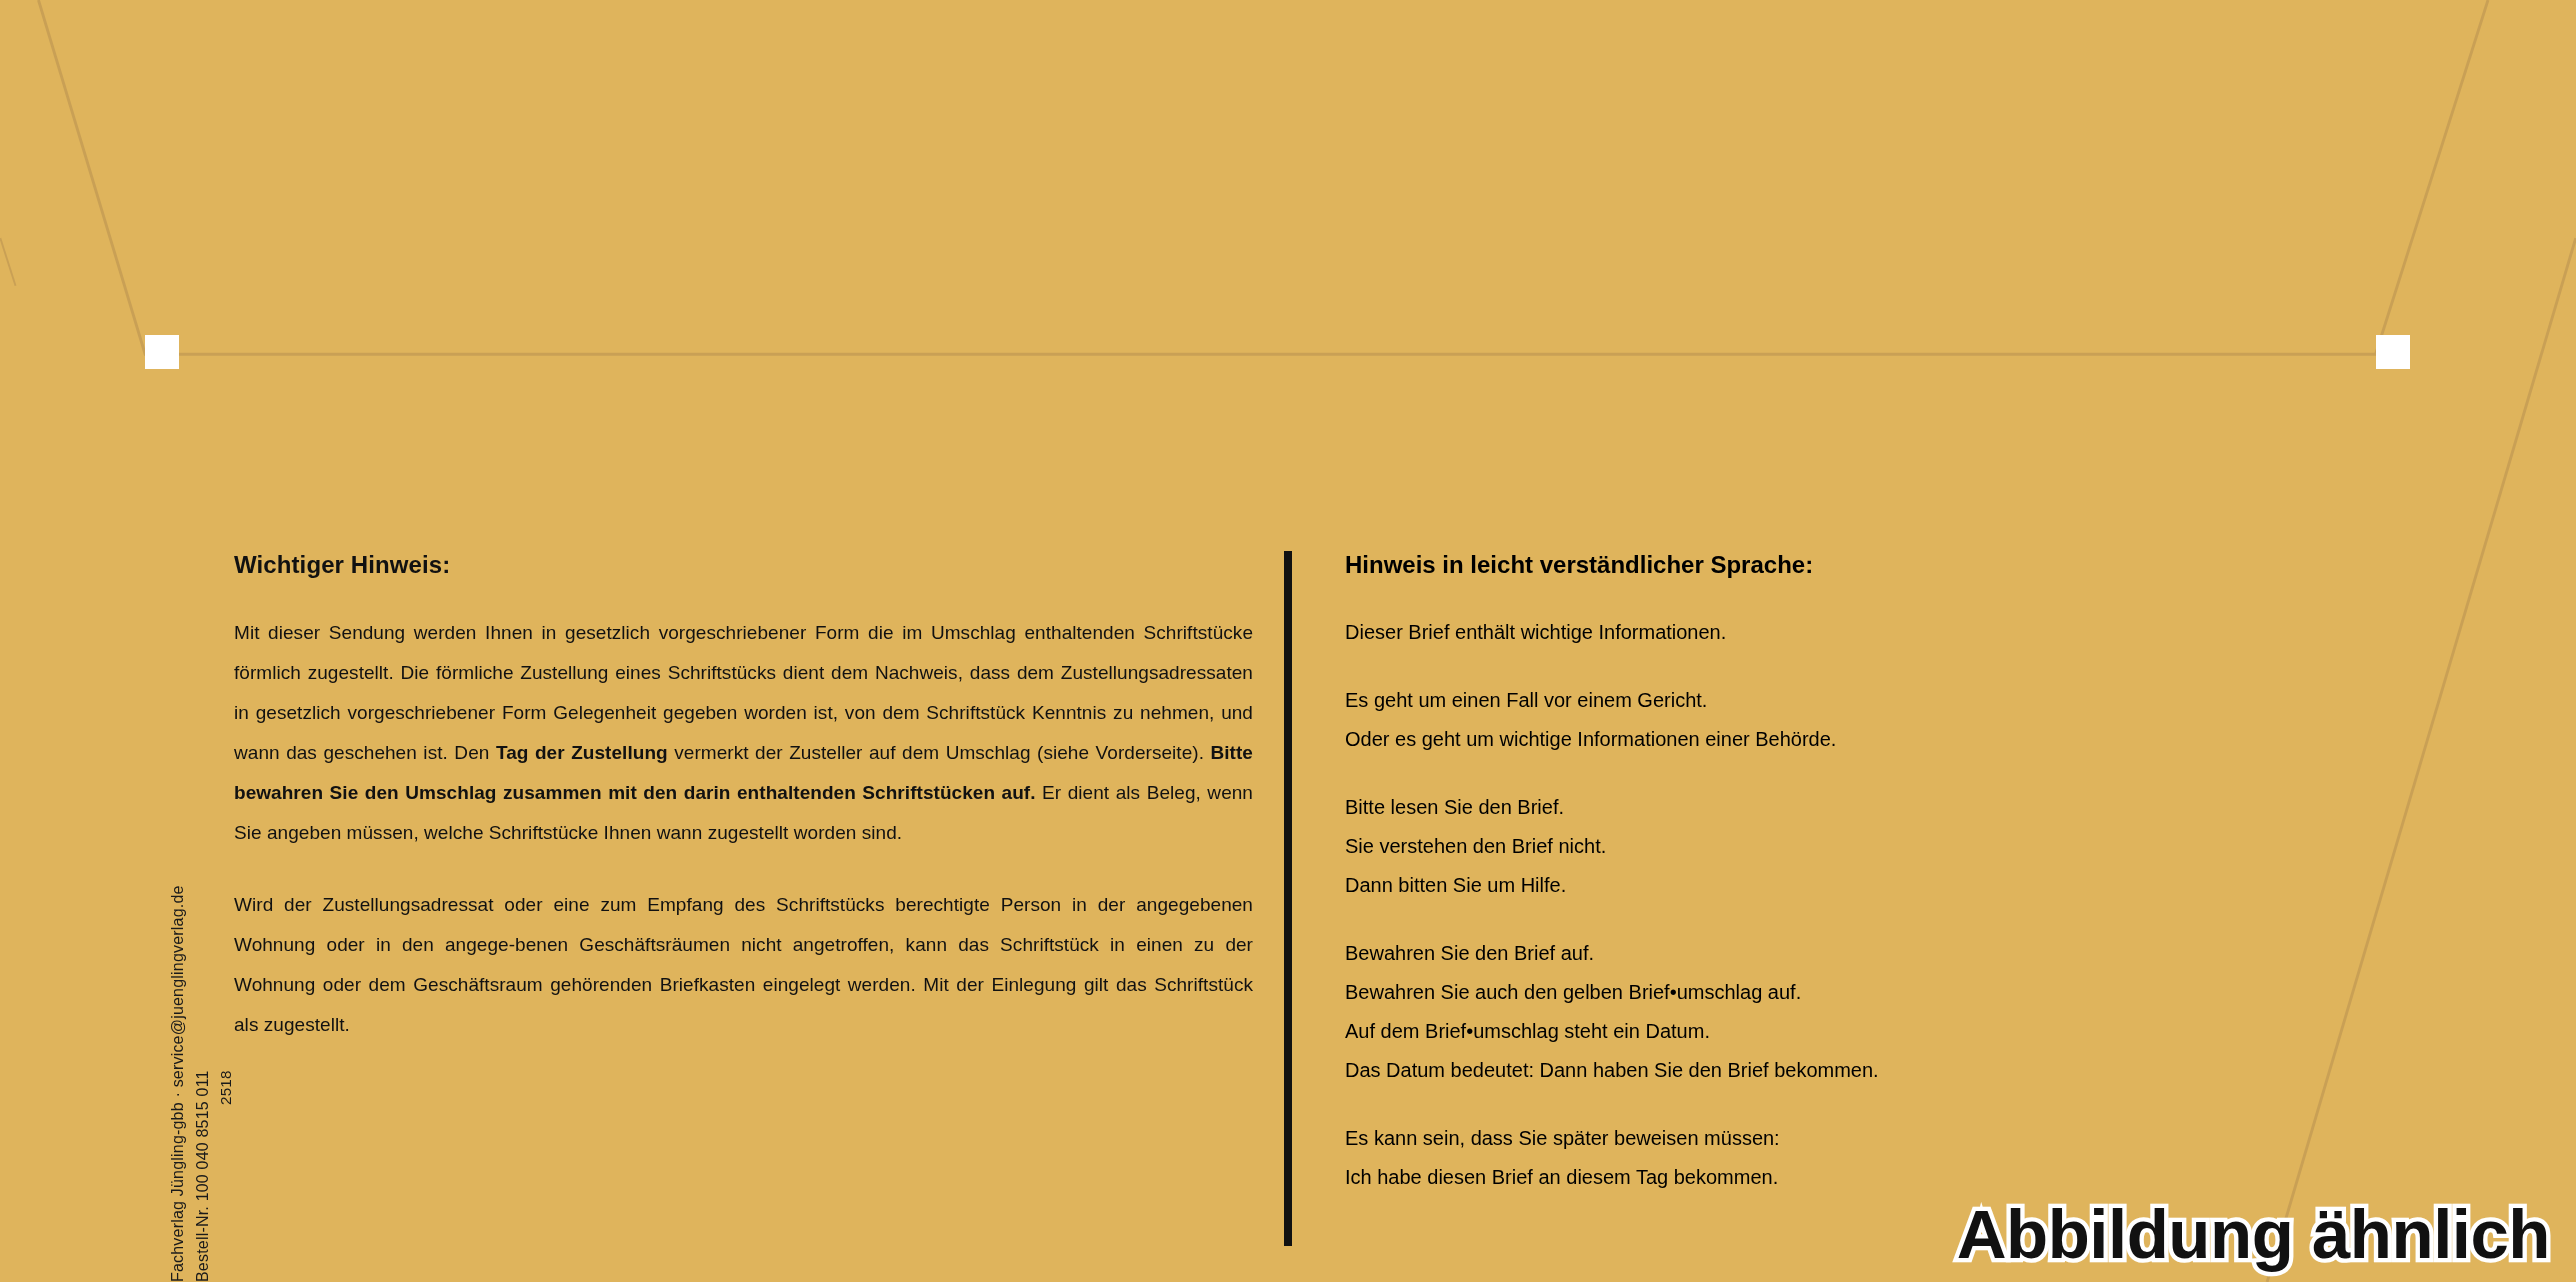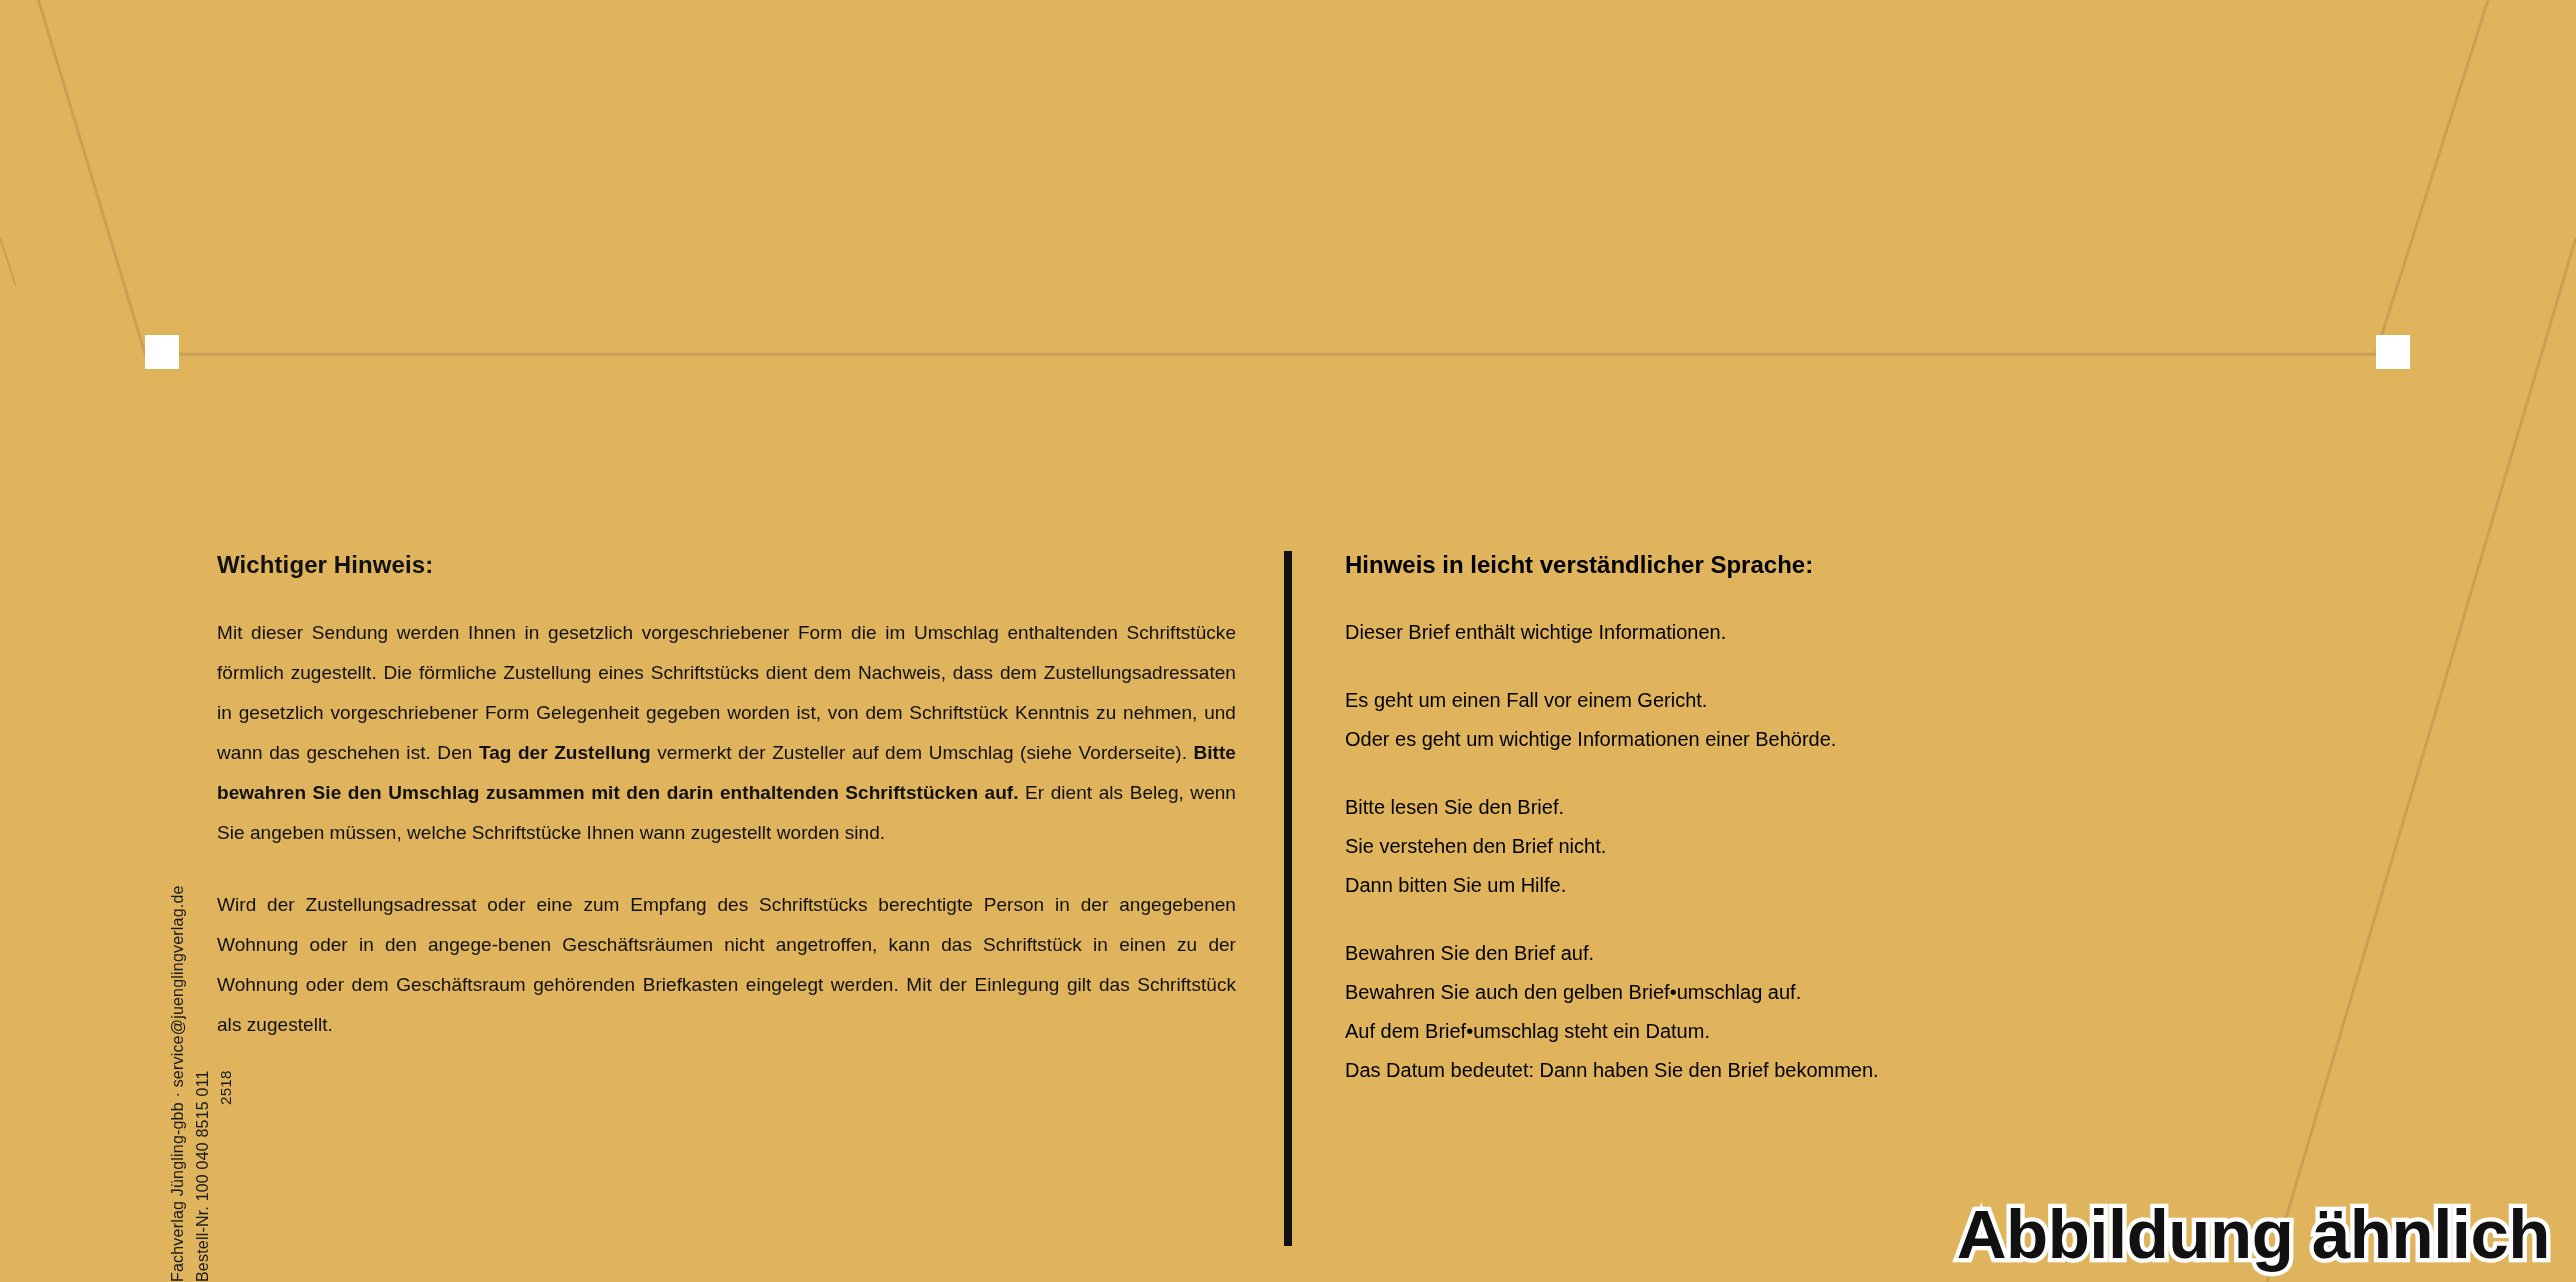--- a/index.html
+++ b/index.html
@@ -65,21 +65,21 @@
   .vcred-wrap {
     position: absolute;
     left: 91px;
     top: 572px;
     height: 0;
   }
 
   
   .col-left {
     position: absolute;
-    left: 217px;
+    left: 234px;
     top: 551px;
     width: 1019px;
     color: #111111;
   }
   .col-right {
     position: absolute;
     left: 1345px;
     top: 551px;
     width: 1143px;
     color: #000000;
@@ -185,18 +185,22 @@
       <div>Bitte lesen Sie den Brief.</div>
       <div>Sie verstehen den Brief nicht.</div>
       <div>Dann bitten Sie um Hilfe.</div>
     </div>
     <div class="easy-block">
       <div>Bewahren Sie den Brief auf.</div>
       <div>Bewahren Sie auch den gelben Brief•umschlag auf.</div>
       <div>Auf dem Brief•umschlag steht ein Datum.</div>
       <div>Das Datum bedeutet: Dann haben Sie den Brief bekommen.</div>
     </div>
+    <div class="easy-block">
+      <div>Es kann sein, dass Sie später beweisen müssen:</div>
+      <div>Ich habe diesen Brief an diesem Tag bekommen.</div>
+    </div>
   </div>
 
   <div class="watermark">Abbildung ähnlich</div>
 
 </div>
 
 
 </body></html>

